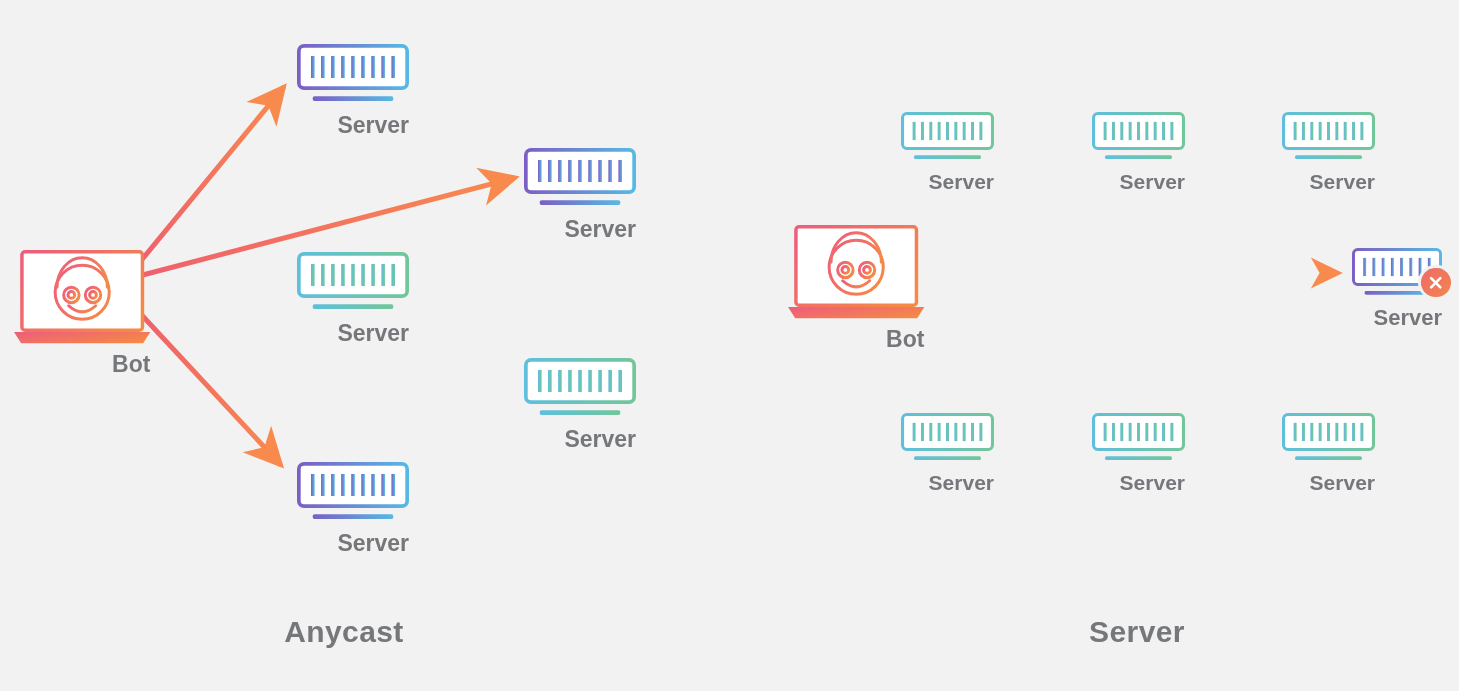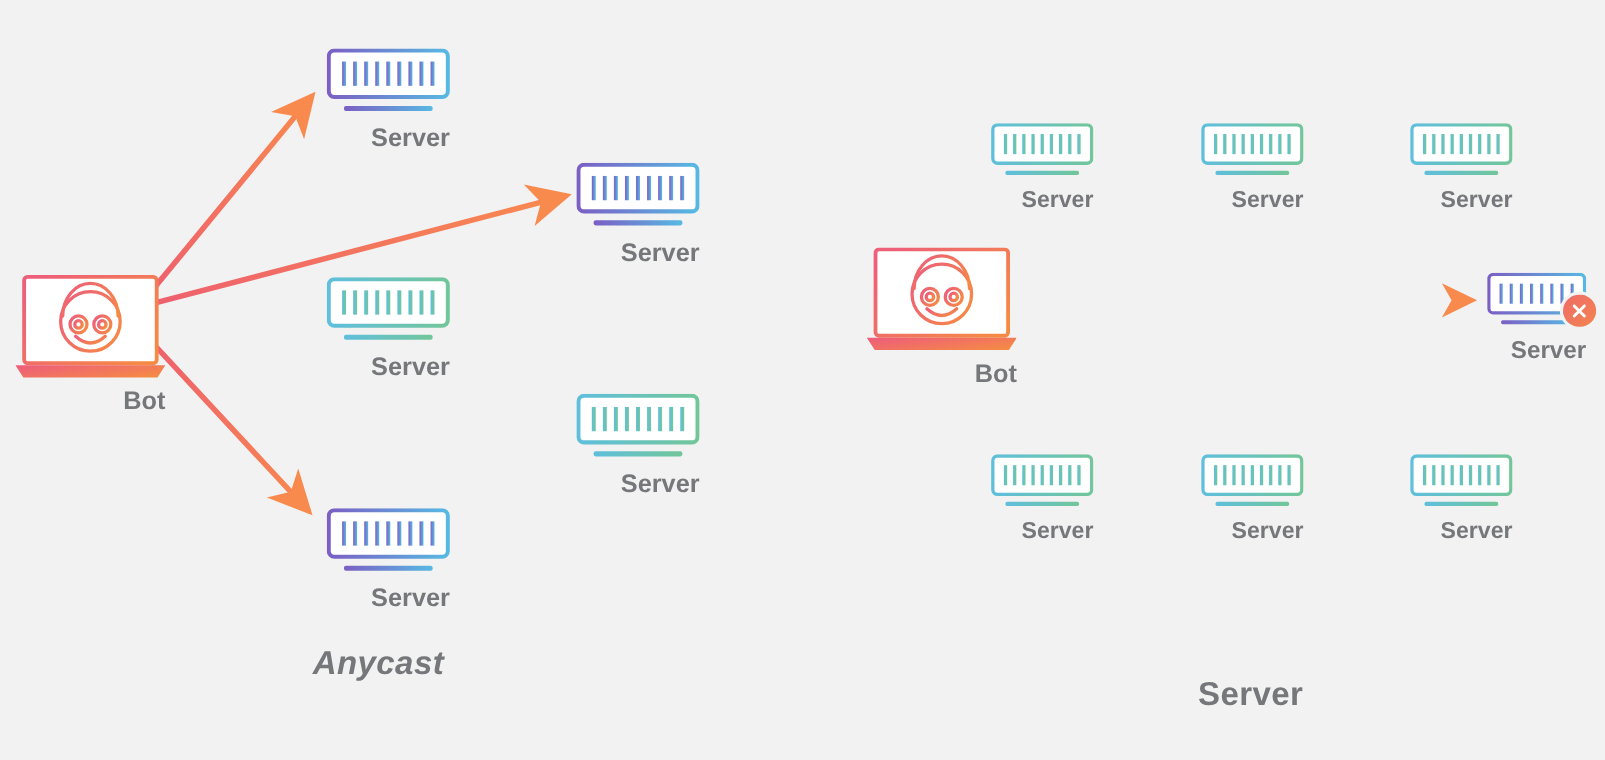--- a/index.html
+++ b/index.html
@@ -87,21 +87,21 @@
       </marker>
     </defs>
     <g id="arrow-group" stroke-linecap="round">
         <line x1="135" y1="268" x2="283" y2="88" stroke="url(#arrowGrad)" stroke-width="5" marker-end="url(#arrowHead)"></line>
         <line x1="135" y1="277" x2="514" y2="178" stroke="url(#arrowGrad)" stroke-width="5" marker-end="url(#arrowHead)"></line>
         <line x1="137" y1="310" x2="280" y2="464" stroke="url(#arrowGrad)" stroke-width="5" marker-end="url(#arrowHead)"></line>
         <line x1="910" y1="273" x2="1338" y2="273" stroke="url(#arrowGrad)" stroke-width="4" marker-end="url(#arrowHead)"></line>
       </g>
   </svg>
 
-  <div class="section-caption" style="left:344px; top:587px;font-style:italic;">Anycast</div>
+  <div class="section-caption" style="left:344px; top:615px;">Anycast</div>
   <div class="section-caption" style="left:1137px; top:615px;">Server</div>
 
   <div id="nodes">
       <div class="node" style="left: 297px; top: 44px;">
         <div class="server-wrap">
           <svg width="112" height="60.4144" viewBox="0 0 112 60.4144" class="server-icon">
             <defs>
               <linearGradient id="sg0" x1="0%" y1="0%" x2="100%" y2="0%">
                 <stop offset="0%" stop-color="#7b5fc4"></stop>
                 <stop offset="100%" stop-color="#57b9e3"></stop>

